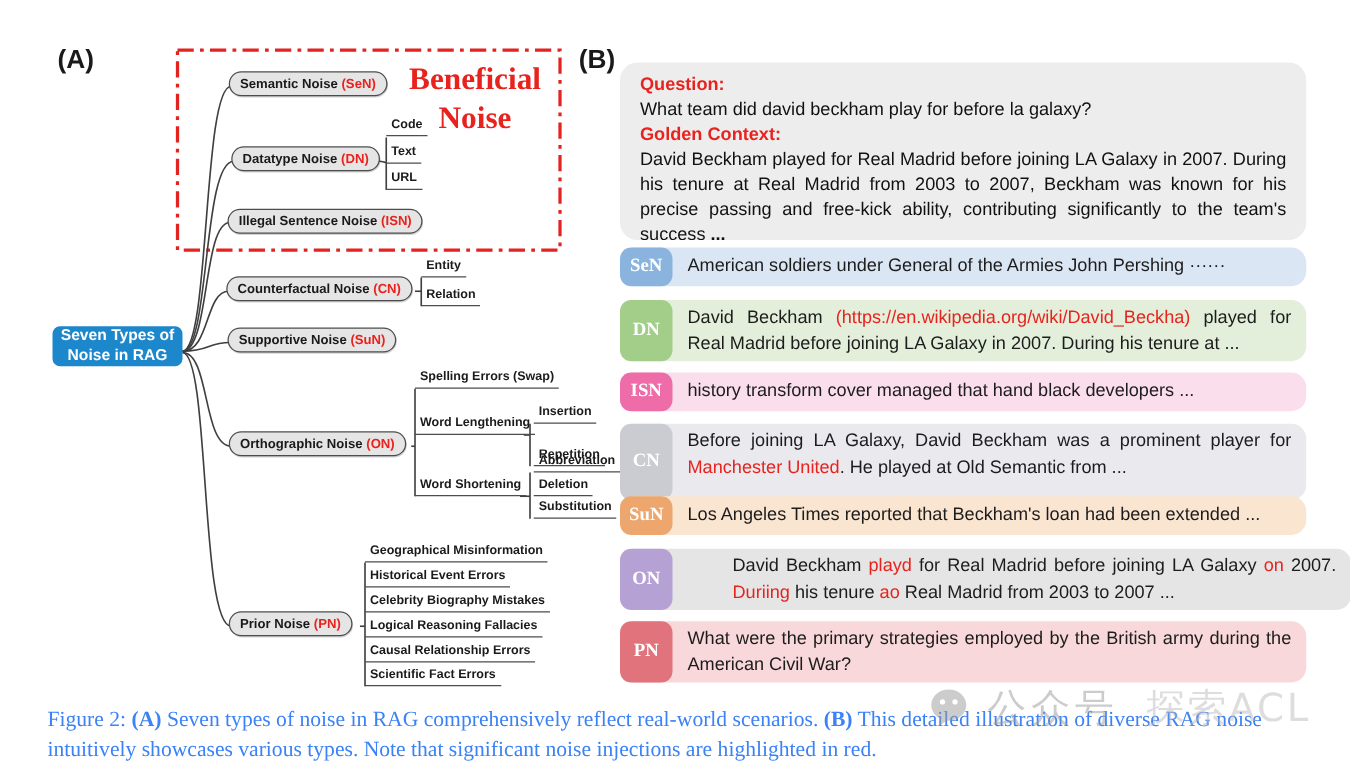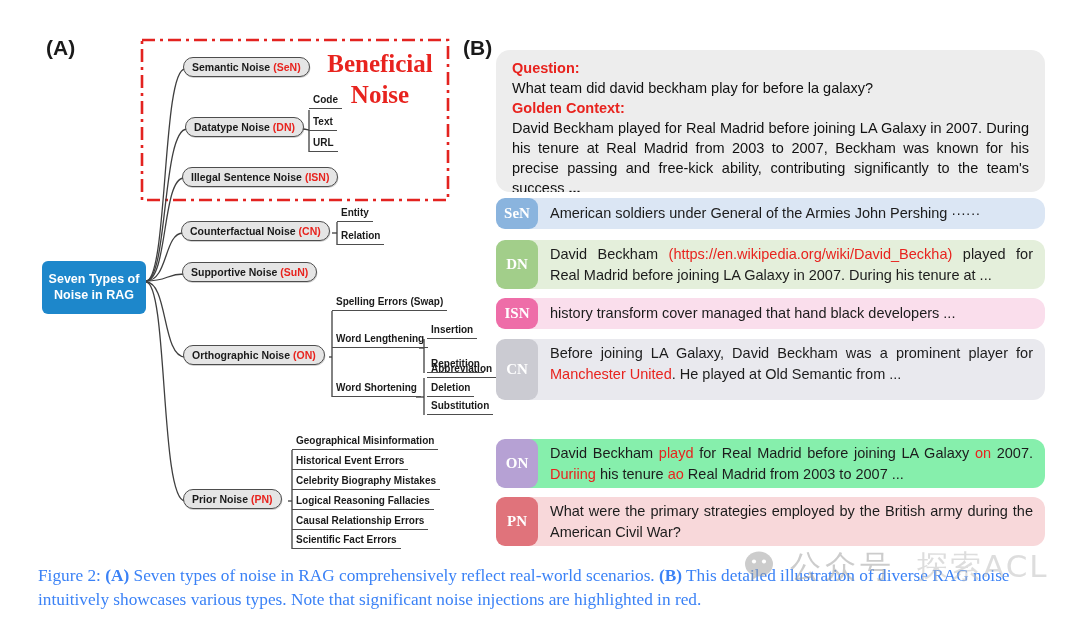--- a/index.html
+++ b/index.html
@@ -5,21 +5,21 @@
   html,body{margin:0;padding:0;background:#ffffff;}
   .figure{position:relative;width:1080px;height:626px;background:#fff;overflow:hidden;
           font-family:"Liberation Sans",sans-serif;}
   svg.wires{position:absolute;left:0;top:0;z-index:0;}
 
   
   .panel-label{position:absolute;font:600 21px "Liberation Sans",sans-serif;color:#1a1a1a;z-index:2;}
   .beneficial{position:absolute;left:318px;top:48px;width:124px;text-align:center;
               font-family:"Liberation Serif",serif;font-weight:bold;font-size:25px;line-height:1.25;
               color:var(--red,#e8231e);z-index:2;}
-  .root{position:absolute;left:42px;top:261px;width:104px;height:53px;border-radius:6px;
+  .root{position:absolute;left:42px;top:261px;width:104px;height:32px;border-radius:6px;
         background:#1d87cb;color:#fff;display:flex;flex-direction:column;align-items:center;
         justify-content:center;font:bold 12.5px "Liberation Sans",sans-serif;line-height:1.25;
         text-align:center;z-index:2;}
   .pill{position:absolute;background:#e5e5e5;border:1.6px solid #4d4d4d;border-radius:14px;
         padding:3px 8px;font:bold 10.5px "Liberation Sans",sans-serif;color:#1a1a1a;
         white-space:nowrap;z-index:2;box-shadow:0.5px 1px 0 rgba(0,0,0,.18);}
   .pill .abbr{color:var(--red,#e8231e);margin-left:3px;}
   .leaf{position:absolute;font:600 10px "Liberation Sans",sans-serif;color:#1a1a1a;
         padding:2px 4px 3px 4px;border-bottom:1.5px solid #4d4d4d;white-space:nowrap;z-index:2;}
 
@@ -158,21 +158,25 @@
     <div class="row-text two"><span>David Beckham </span><span class="red">(https://en.wikipedia.org/wiki/David_Beckha)</span><span> played for Real Madrid before joining LA Galaxy in 2007. During his tenure at ...</span></div>
   </div>
   <div class="row" style="top: 298px; height: 31px; background: rgb(250, 222, 236);">
     <div class="badge" style="background: rgb(238, 109, 168);">ISN</div>
     <div class="row-text one"><span>history transform cover managed that hand black developers ...</span></div>
   </div>
   <div class="row" style="top: 339px; height: 61px; background: rgb(233, 233, 238);">
     <div class="badge" style="background: rgb(203, 203, 210);">CN</div>
     <div class="row-text two"><span>Before joining LA Galaxy, David Beckham was a prominent player for </span><span class="red">Manchester United</span><span>. He played at Old Semantic from ...</span></div>
   </div>
-  <div class="row" style="top: 439px; height: 49px; background: #86efac;">
+  <div class="row" style="top: 397px; height: 31px; background: rgb(250, 229, 209);">
+    <div class="badge" style="background: rgb(237, 167, 110);">SuN</div>
+    <div class="row-text one"><span>Los Angeles Times reported that Beckham's loan had been extended ...</span></div>
+  </div>
+  <div class="row" style="top: 439px; height: 49px; background: #e5e5e5; padding-left: 36px;">
     <div class="badge" style="background: rgb(182, 161, 212);">ON</div>
     <div class="row-text two"><span>David Beckham </span><span class="red">playd</span><span> for Real Madrid before joining LA Galaxy </span><span class="red">on</span><span> 2007. </span><span class="red">Duriing</span><span> his tenure </span><span class="red">ao</span><span> Real Madrid from 2003 to 2007 ...</span></div>
   </div>
   <div class="row" style="top: 497px; height: 49px; background: rgb(248, 216, 218);">
     <div class="badge" style="background: rgb(224, 115, 123);">PN</div>
     <div class="row-text two"><span>What were the primary strategies employed by the British army during the American Civil War?</span></div>
   </div>
 
   <div class="caption"><span>Figure 2: </span><span class="b">(A)</span><span> Seven types of noise in RAG comprehensively reflect real-world scenarios. </span><span class="b">(B)</span><span> This detailed illustration of diverse RAG noise intuitively showcases various types. Note that significant noise injections are highlighted in red.</span></div>
 

